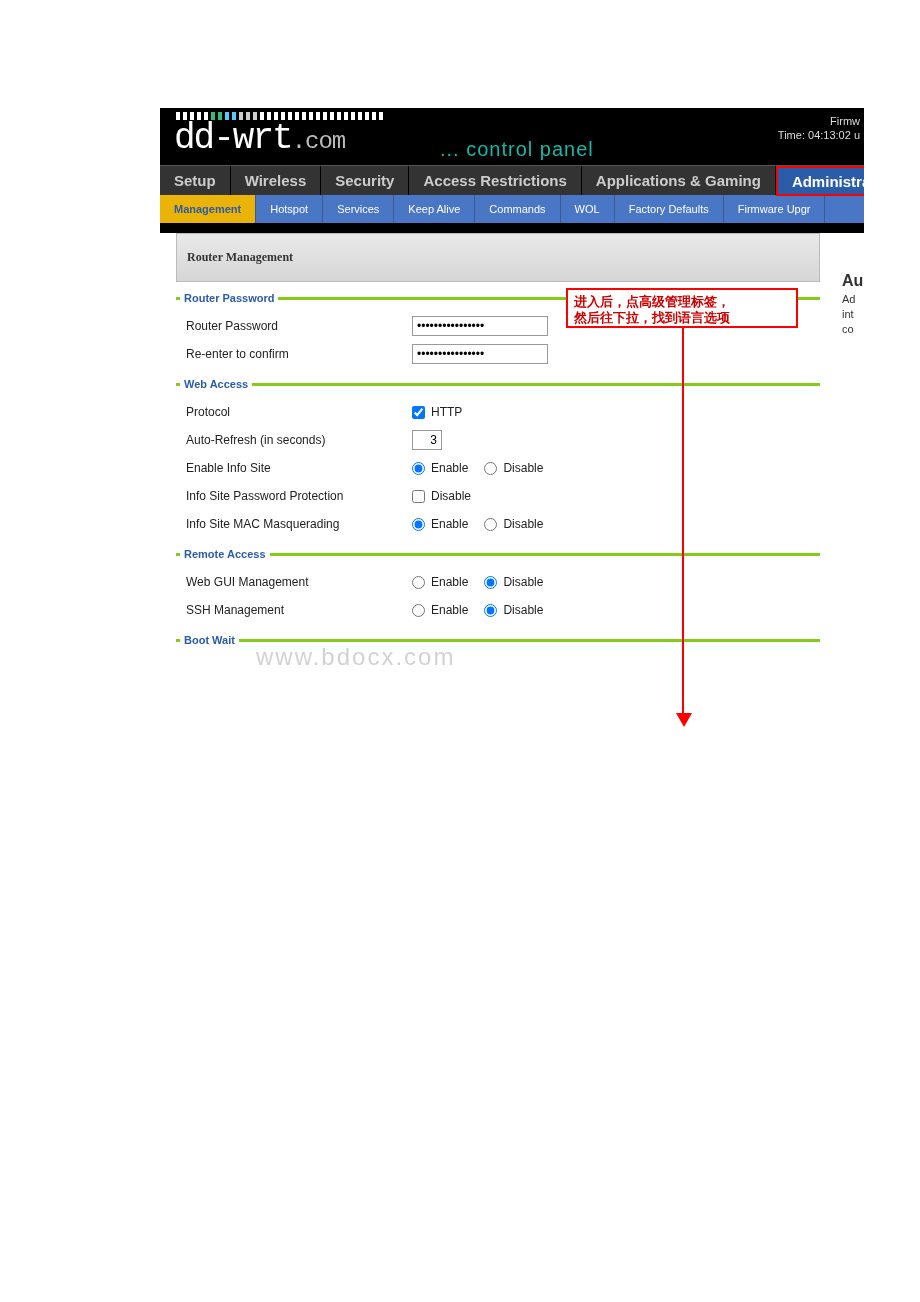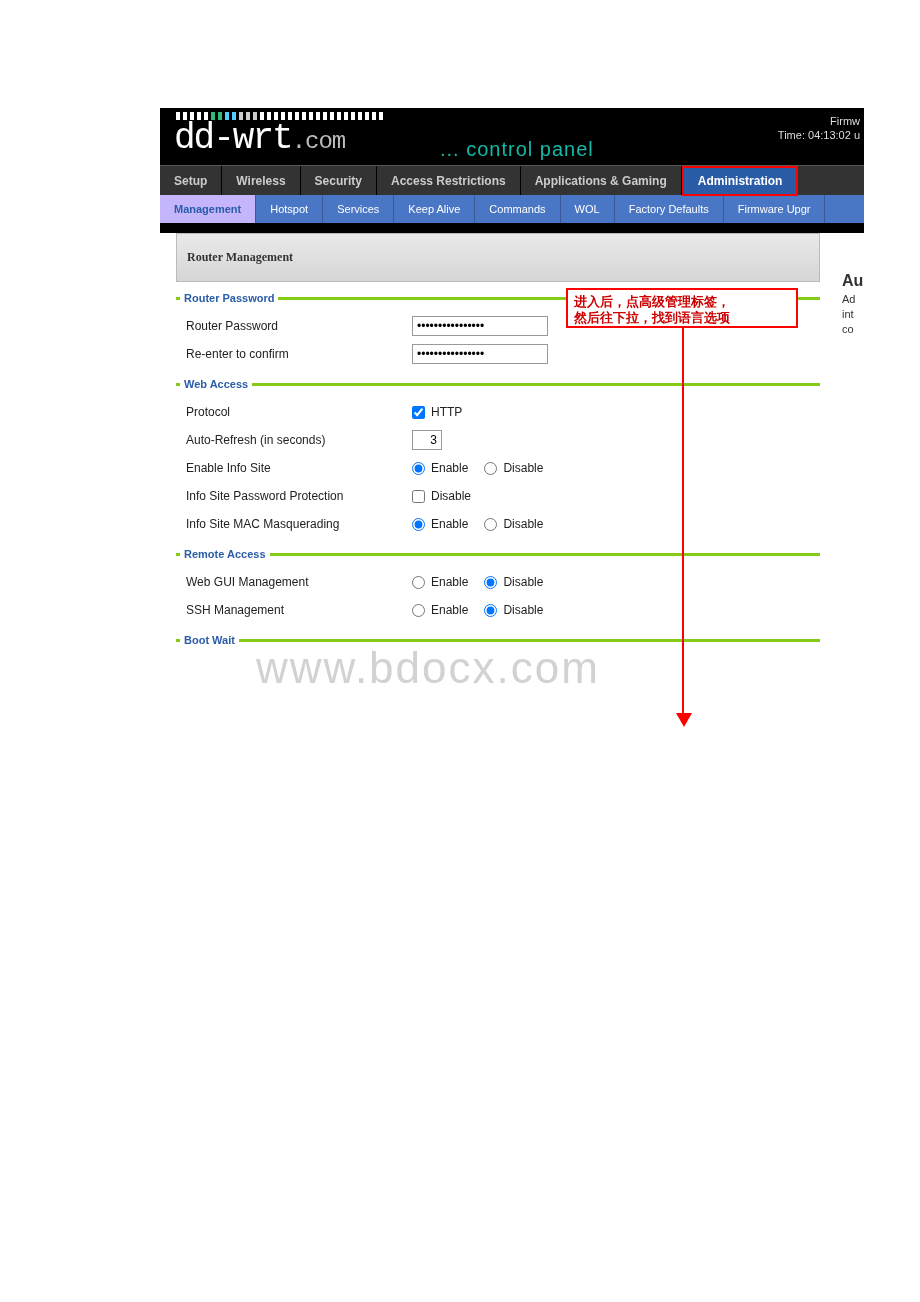--- a/index.html
+++ b/index.html
@@ -9,43 +9,43 @@
   .ticks { display: flex; gap: 3px; padding: 4px 0 0 16px; }
   .ticks span { width: 4px; height: 8px; background: #fff; display: inline-block; }
   .ticks span.c1 { background: #3b7; }
   .ticks span.c2 { background: #5cf; }
   .ticks span.c3 { background: #ccc; }
   .logo { font-family: Liberation Mono, monospace; font-size: 36px; letter-spacing: -2px; color: #fff; position: absolute; left: 14px; top: 10px; font-weight: 300; }
   .logo .thin { color: #bbb; font-size: 24px; letter-spacing: -1px; font-weight: 300; }
   .cpanel { position: absolute; left: 280px; top: 30px; color: #14b8a6; font-size: 20px; letter-spacing: 1px; font-family: "Arial Narrow", Arial, sans-serif; font-weight: 300; }
   .meta { position: absolute; right: 4px; top: 6px; text-align: right; color: #ddd; font-size: 11px; line-height: 14px; }
   .tabs { display: flex; background: #333; height: 30px; border-top: 1px solid #555; }
-  .tab, .subtab { display: flex; align-items: center; justify-content: center; color: #ccc; font-size: 12px; font-weight: bold; padding: 12px 14px; border-right: 1px solid #000; cursor: pointer; white-space: nowrap; }
+  .tab, .subtab { display: flex; align-items: center; justify-content: center; color: #ccc; font-size: 15px; font-weight: bold; padding: 12px 14px; border-right: 1px solid #000; cursor: pointer; white-space: nowrap; }
   .tab.highlight { background: #2a5ca8; color: #fff; border: 2px solid #f00; height: 30px; position: relative; z-index: 5; }
   .subtabs { display: flex; background: #4a76c6; height: 28px; }
   .subtab { font-weight: normal; color: #fff; border-right: 1px solid #3a5a96; font-size: 11px; padding: 0 14px; }
-  .subtab.active { background: #c4b5fd; color: #2a5ca8; font-weight: bold; text-align: right; }
+  .subtab.active { background: #eab308; color: #2a5ca8; font-weight: bold; text-align: right; }
   .body { background: #fff; position: relative; height: 510px; }
   .main { padding: 0 0 0 16px; width: 660px; position: relative; }
   .section-h { background: linear-gradient(#e9e9e9,#d6d6d6); border: 1px solid #bbb; font-weight: bold; font-size: 12px; padding: 16px 10px; margin: 10px 0 8px 0; color: #333; font-family: Liberation Serif, serif; }
   fieldset { border: none; border-top: 3px solid #84cc16; margin: 10px 0 6px 0; padding: 8px 0 0 0; position: relative; }
   legend { color: #2a5ca8; font-weight: bold; font-size: 11px; padding: 0 4px; margin-left: 4px; }
   .row { display: flex; align-items: center; height: 28px; padding-left: 10px; font-size: 12px; color: #222; }
   .row .lbl { width: 226px; }
   .row .ctrl { display: flex; align-items: flex-start; gap: 6px; }
   input[type=password], input[type=text] { border: 1px solid #999; font-size: 12px; height: 20px; padding: 2px 4px; width: 136px; }
   input.small { width: 30px; text-align: right; }
   input[type=checkbox], input[type=radio] { margin: 0 2px 0 0; }
   .opt { display: inline-flex; align-items: center; gap: 4px; margin-right: 10px; font-size: 12px; }
   .sidebar { position: absolute; right: 0; top: 40px; width: 22px; overflow: hidden; font-size: 11px; color: #333; line-height: 15px; }
   .sidebar .hd { font-weight: bold; color: #333; font-size: 16px; margin-bottom: 4px; }
   .callout { position: absolute; left: 406px; top: 55px; width: 232px; height: 40px; border: 2px solid #f00; background: #fff; color: #c00; font-weight: bold; font-size: 13px; padding: 4px 6px; line-height: 16px; z-index: 10; font-family: "SimSun","Microsoft YaHei",sans-serif; }
   .arrow-v { position: absolute; left: 522px; top: 95px; width: 2px; height: 392px; background: #f00; z-index: 9; }
   .arrow-head { position: absolute; left: 516px; top: 480px; width: 0; height: 0; border-left: 8px solid transparent; border-right: 8px solid transparent; border-top: 14px solid #f00; z-index: 9; }
-  .watermark { position: absolute; left: 96px; top: 410px; font-size: 44px; color: rgba(180,180,180,0.6); letter-spacing: 2px; font-family: Arial, sans-serif; z-index: 8; pointer-events: none; }
+  .watermark { position: absolute; left: 96px; top: 410px; font-size: 24px; color: rgba(180,180,180,0.6); letter-spacing: 2px; font-family: Arial, sans-serif; z-index: 8; pointer-events: none; }
 </style>
 </head>
 <body>
 
 <div class="shot">
 
   <div class="header">
     <div class="ticks">
       <span></span>
         <span></span>

